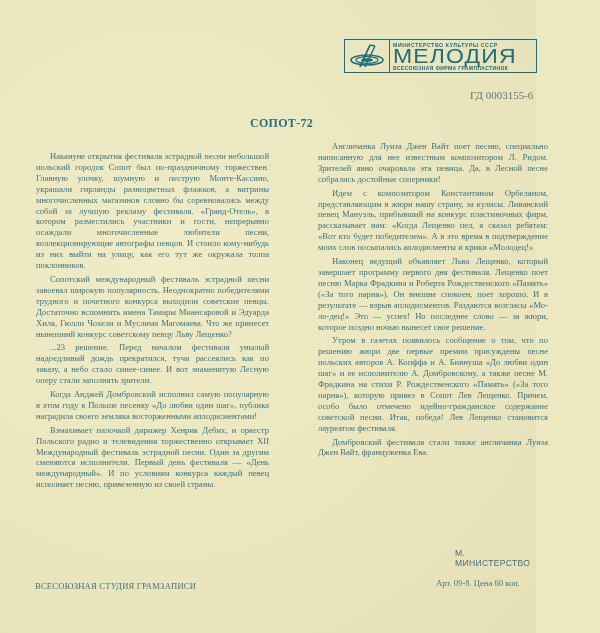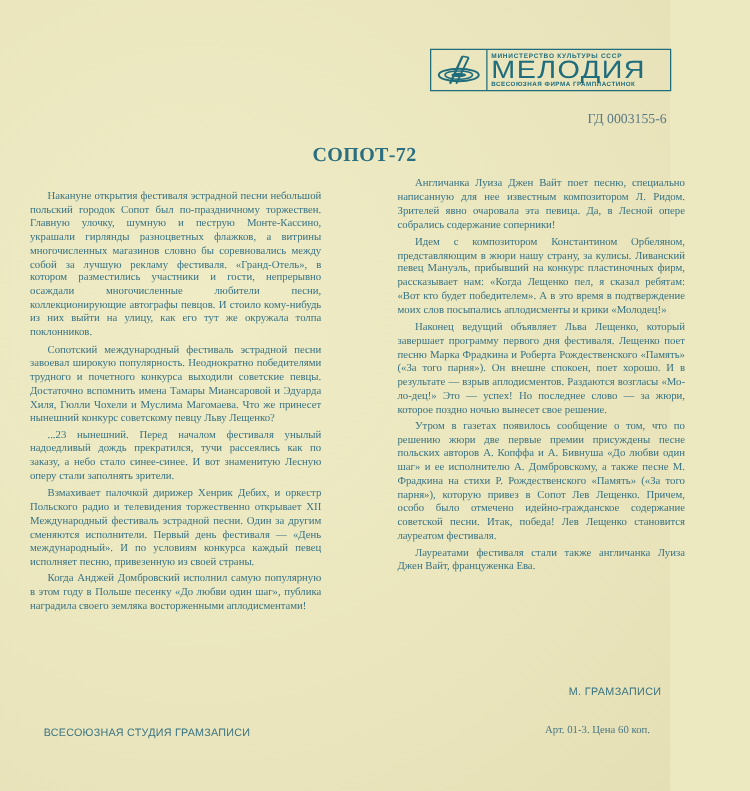--- a/index.html
+++ b/index.html
@@ -34,32 +34,32 @@
     color: #1f6c7c; line-height: 17px; white-space: nowrap; transform: scaleX(1.15); transform-origin: left;
   }
   .logo-firm {
     font-family: "Liberation Sans", sans-serif; font-size: 5px; letter-spacing: 0.4px;
     color: #1f6c7c; font-weight: bold; line-height: 6px; white-space: nowrap;
   }
   .catalog {
     position: absolute; left: 470px; top: 89px; font-size: 11px; color: #5b7a86;
   }
   .title {
-    position: absolute; left: 250px; top: 116px; font-size: 16px; font-weight: bold;
+    position: absolute; left: 250px; top: 116px; font-size: 12px; font-weight: bold;
     color: #2a6e80; letter-spacing: 0.3px;
   }
   .col {
     position: absolute; font-size: 8.6px; line-height: 10.9px; text-align: justify;
     color: #3a7484;
   }
   .col p { margin: 0 0 3px 0; text-indent: 14px; }
-  .col-left { left: 24px; top: 151px; width: 233px; }
+  .col-left { left: 36px; top: 151px; width: 233px; }
   .col-right { left: 318px; top: 141px; width: 230px; }
   .studio {
-    position: absolute; left: 35px; top: 581px; font-family: Liberation Sans, sans-serif;
+    position: absolute; left: 35px; top: 581px; font-family: Liberation Serif, serif;
     font-size: 8.6px; color: #3a7484; letter-spacing: 0.2px;
   }
   .author {
     position: absolute; left: 455px; top: 548px; font-family: "Liberation Sans", sans-serif;
     font-size: 8.6px; color: #3a7484; letter-spacing: 0.3px;
   }
   .price {
     position: absolute; left: 436px; top: 578px; font-size: 8.6px; color: #4a7884;
   }
 </style>
@@ -86,30 +86,30 @@
     </div>
   </div>
 
   <div class="catalog">ГД 0003155-6</div>
 
   <div class="title">СОПОТ-72</div>
 
   <div class="col col-left">
     <p>Накануне открытия фестиваля эстрадной песни небольшой польский городок Сопот был по-праздничному торжествен. Главную улочку, шумную и пеструю Монте-Кассино, украшали гирлянды разноцветных флажков, а витрины многочисленных магазинов словно бы соревновались между собой за лучшую рекламу фестиваля. «Гранд-Отель», в котором разместились участники и гости, непрерывно осаждали многочисленные любители песни, коллекционирующие автографы певцов. И стоило кому-нибудь из них выйти на улицу, как его тут же окружала толпа поклонников.</p>
     <p>Сопотский международный фестиваль эстрадной песни завоевал широкую популярность. Неоднократно победителями трудного и почетного конкурса выходили советские певцы. Достаточно вспомнить имена Тамары Миансаровой и Эдуарда Хиля, Гюлли Чохели и Муслима Магомаева. Что же принесет нынешний конкурс советскому певцу Льву Лещенко?</p>
-    <p>...23 нынешний. Перед началом фестиваля унылый надоедливый дождь прекратился, тучи рассеялись как по заказу, а небо стало синее-синее. И вот знаменитую Лесную оперу стали заполнять зрители.</p>
+    <p>...23 решение. Перед началом фестиваля унылый надоедливый дождь прекратился, тучи рассеялись как по заказу, а небо стало синее-синее. И вот знаменитую Лесную оперу стали заполнять зрители.</p>
+    <p>Когда Анджей Домбровский исполнил самую популярную в этом году в Польше песенку «До любви один шаг», публика наградила своего земляка восторженными аплодисментами!</p>
     <p>Взмахивает палочкой дирижер Хенрик Дебих, и оркестр Польского радио и телевидения торжественно открывает XII Международный фестиваль эстрадной песни. Один за другим сменяются исполнители. Первый день фестиваля — «День международный». И по условиям конкурса каждый певец исполняет песню, привезенную из своей страны.</p>
-    <p>Когда Анджей Домбровский исполнил самую популярную в этом году в Польше песенку «До любви один шаг», публика наградила своего земляка восторженными аплодисментами!</p>
   </div>
 
   <div class="col col-right">
-    <p>Англичанка Луиза Джен Вайт поет песню, специально написанную для нее известным композитором Л. Ридом. Зрителей явно очаровала эта певица. Да, в Лесной опере собрались содержание соперники!</p>
+    <p>Англичанка Луиза Джен Вайт поет песню, специально написанную для нее известным композитором Л. Ридом. Зрителей явно очаровала эта певица. Да, в Лесной песне собрались достойные соперники!</p>
     <p>Идем с композитором Константином Орбеляном, представляющим в жюри нашу страну, за кулисы. Ливанский певец Мануэль, прибывший на конкурс пластиночных фирм, рассказывает нам: «Когда Лещенко пел, я сказал ребятам: «Вот кто будет победителем». А в это время в подтверждение моих слов посыпались аплодисменты и крики «Молодец!»</p>
     <p>Наконец ведущий объявляет Льва Лещенко, который завершает программу первого дня фестиваля. Лещенко поет песню Марка Фрадкина и Роберта Рождественского «Память» («За того парня»). Он внешне спокоен, поет хорошо. И в результате — взрыв аплодисментов. Раздаются возгласы «Мо-ло-дец!» Это — успех! Но последнее слово — за жюри, которое поздно ночью вынесет свое решение.</p>
     <p>Утром в газетах появилось сообщение о том, что по решению жюри две первые премии присуждены песне польских авторов А. Копффа и А. Бивнуша «До любви один шаг» и ее исполнителю А. Домбровскому, а также песне М. Фрадкина на стихи Р. Рождественского «Память» («За того парня»), которую привез в Сопот Лев Лещенко. Причем, особо было отмечено идейно-гражданское содержание советской песни. Итак, победа! Лев Лещенко становится лауреатом фестиваля.</p>
-    <p>Лауреатами фестиваля стали также англичанка Луиза Джен Вайт, француженка Ева.</p>
+    <p>Домбровский фестиваля стали также англичанка Луиза Джен Вайт, француженка Ева.</p>
   </div>
 
-  <div class="author">М. ГРАМЗАПИСИ</div>
+  <div class="author">М. МИНИСТЕРСТВО</div>
   <div class="studio">ВСЕСОЮЗНАЯ СТУДИЯ ГРАМЗАПИСИ</div>
-  <div class="price">Арт. 01-3. Цена 60 коп.</div>
+  <div class="price">Арт. 09-8. Цена 60 коп.</div>
 
 </div>
 
 </body></html>

